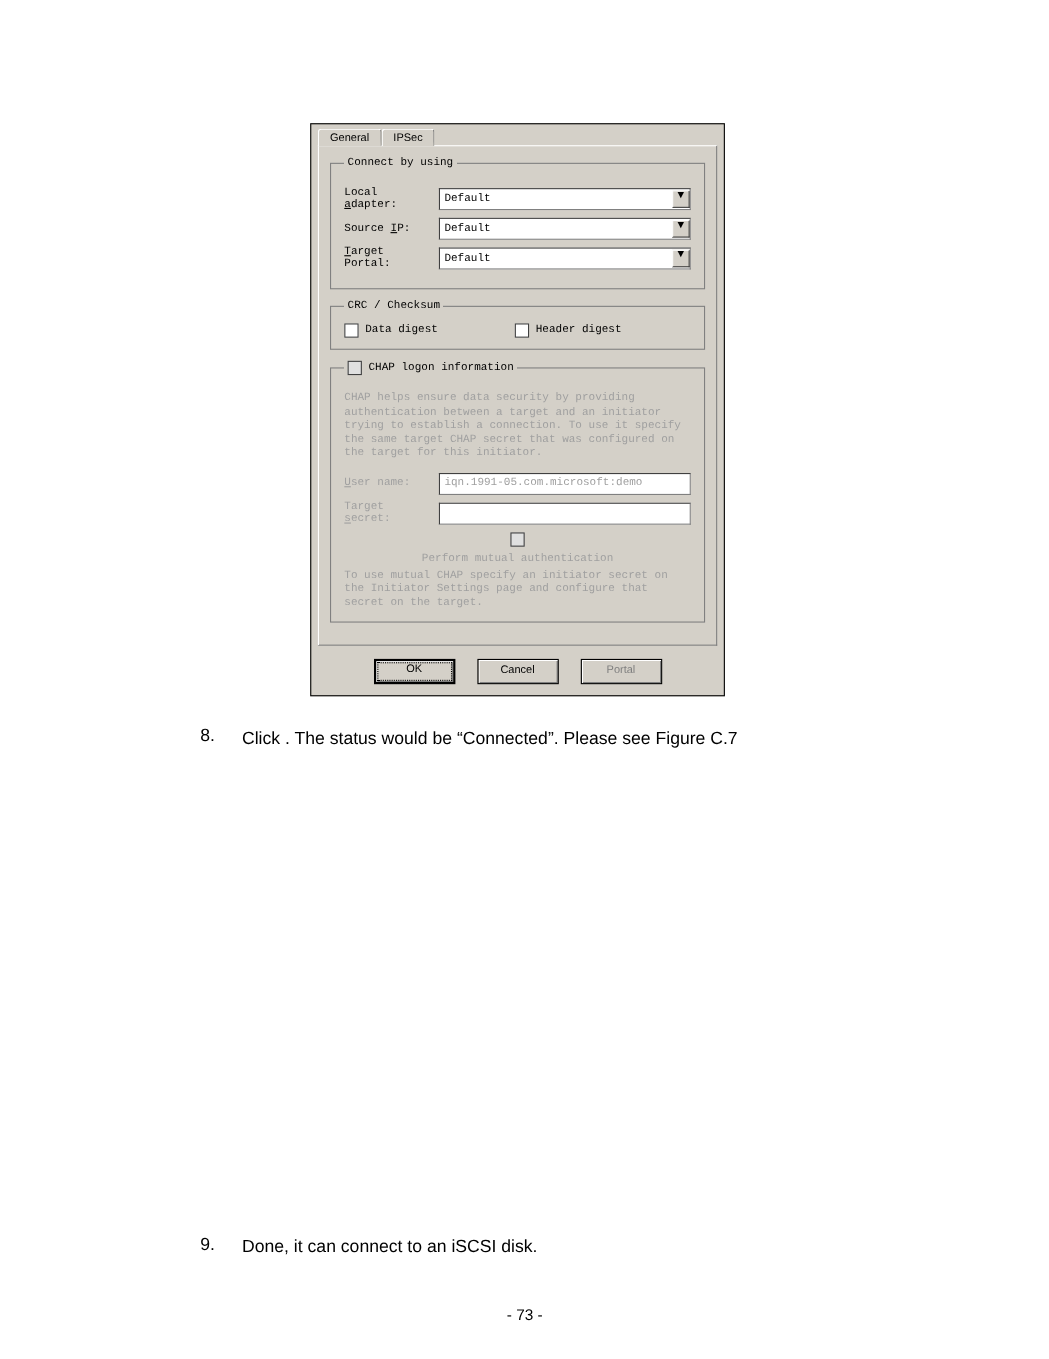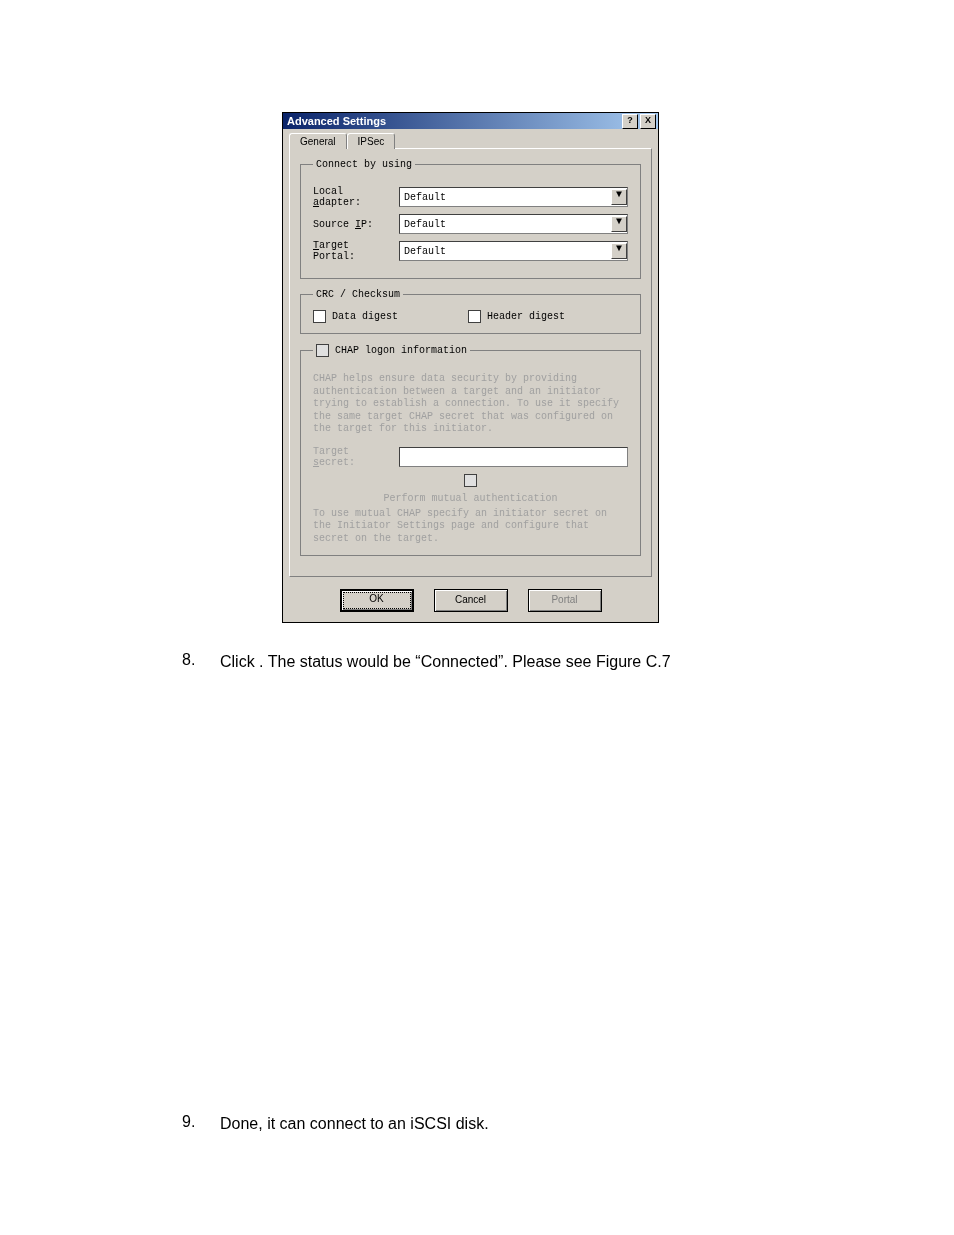--- a/index.html
+++ b/index.html
@@ -212,27 +212,20 @@
     width: 954px;
     text-align: center;
   }
 </style>
 </head>
 <body>
 
 <div class="page">
 
   <div class="dialog">
-    <div class="titlebar">
-      <span>Advanced Settings</span>
-      <div class="tb-buttons">
-        <div class="tb-btn">?</div>
-        <div class="tb-btn">X</div>
-      </div>
-    </div>
 
     <div class="tabrow">
       <div class="tab active">General</div>
       <div class="tab inactive">IPSec</div>
     </div>
 
     <div class="tab-body">
 
       <fieldset>
         <legend>Connect by using</legend>
@@ -285,20 +278,26 @@
       <fieldset class="disabled">
         <legend>
           <label class="checkrow" style="color:#000;">
             <span class="checkbox"></span>
             <span><span class="ul">C</span><span>HAP logon information</span></span>
           </label>
         </legend>
 
         <div class="chap-text">CHAP helps ensure data security by providing authentication between a target and an initiator trying to establish a connection. To use it specify the same target CHAP secret that was configured on the target for this initiator.</div>
 
+        <div class="row disabled">
+          <span class="lbl">
+            <span class="ul">U</span><span>ser name:</span>
+          </span>
+          <div class="textfield">iqn.1991-05.com.microsoft:demo</div>
+        </div>
 
         <div class="row disabled">
           <span class="lbl">
             <span>Target </span><span class="ul">s</span><span>ecret:</span>
           </span>
           <div class="textfield"></div>
         </div>
 
         <label class="checkrow disabled" style="margin-top:6px;flex-direction:column;">
           <span class="checkbox"></span>
@@ -321,14 +320,17 @@
       <div class="step-num">8.</div>
       <div class="step-body">Click         . The status would be “Connected”. Please see Figure C.7</div>
     </div>
 
     <div class="step" style="margin-top:440px;">
       <div class="step-num">9.</div>
       <div class="step-body">Done, it can connect to an iSCSI disk.</div>
     </div>
   </div>
 
+  <div class="page-number-wrapper">
+    <span class="page-number">- 73 -</span>
+  </div>
 
 </div>
 
 </body></html>

